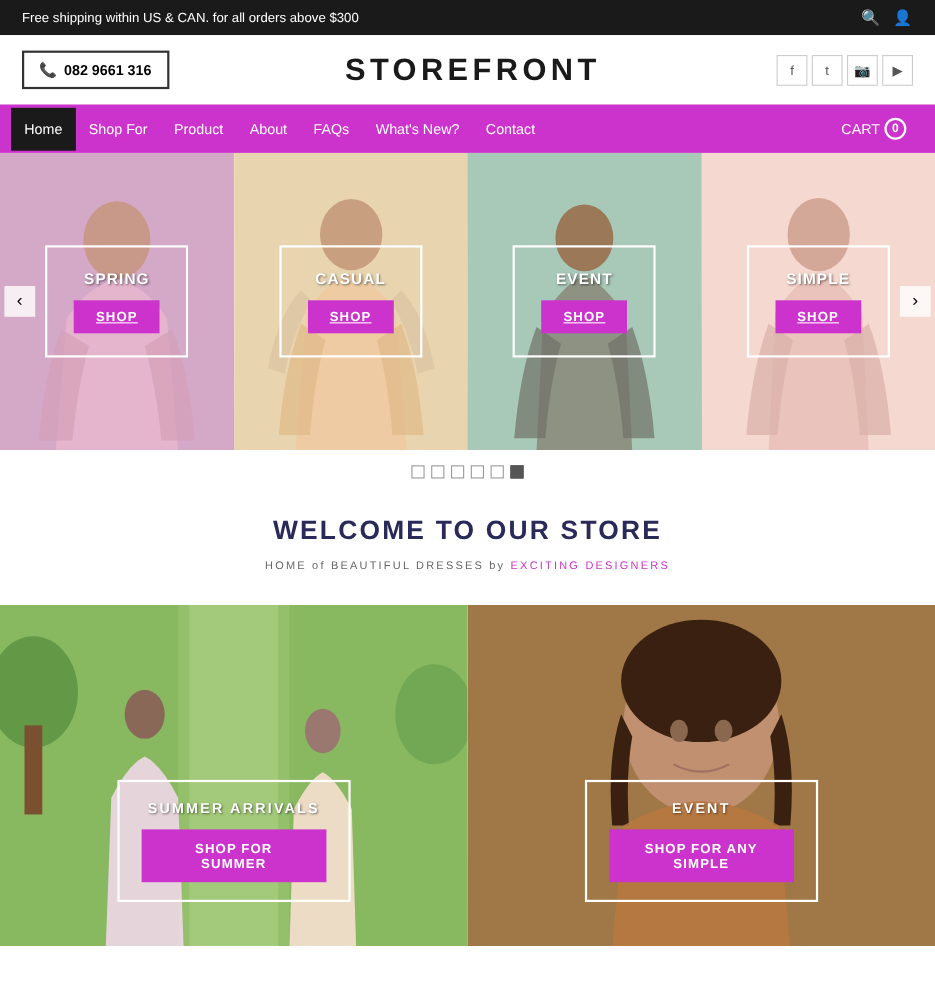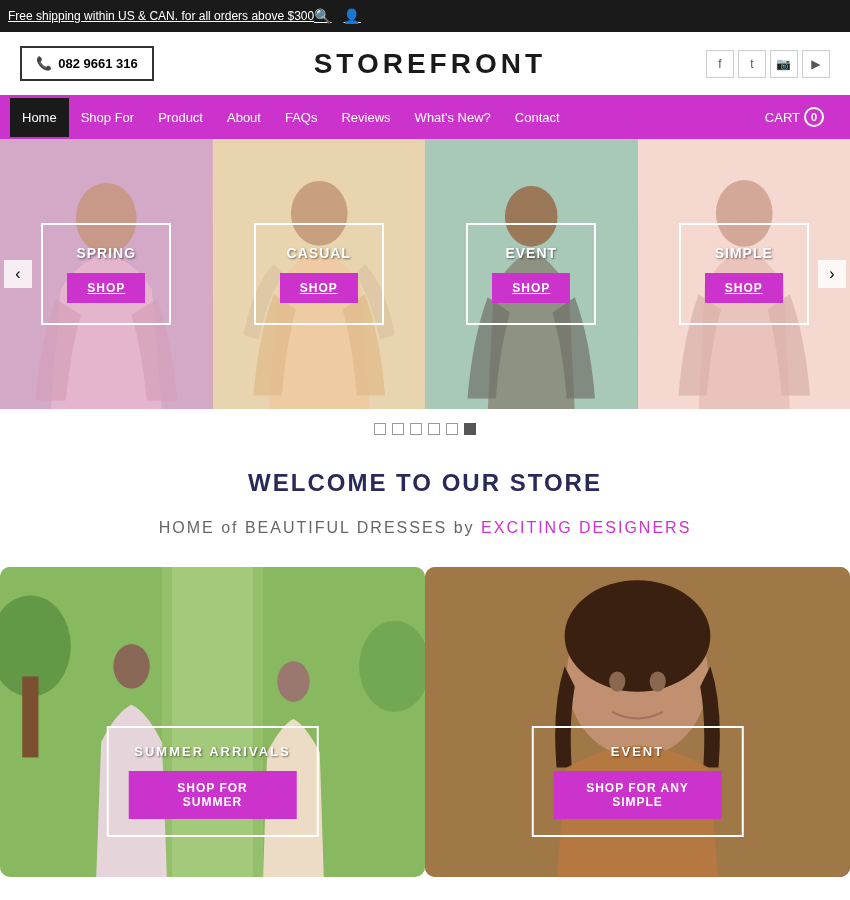--- a/index.html
+++ b/index.html
@@ -3,24 +3,24 @@
   <meta charset="utf-8">
   <style>
     * { margin: 0; padding: 0; box-sizing: border-box; }
     body { font-family: Arial, sans-serif; width: 850px; overflow-x: hidden; }
 
     
     .announcement-bar {
       background: #1a1a1a;
       color: white;
       font-size: 12px;
-      padding: 8px 8px;
-      display: flex;
-      align-items: center;
-      text-decoration: underline;
+      padding: 8px 20px;
+      display: flex;
+      justify-content: space-between;
+      align-items: center;
     }
     .announcement-bar .icons { display: flex; gap: 12px; }
     .announcement-bar .icon-btn { color: white; cursor: pointer; font-size: 14px; }
 
     
     .header {
       display: flex;
       align-items: center;
       justify-content: space-between;
       padding: 14px 20px;
@@ -201,42 +201,41 @@
     .welcome {
       text-align: center;
       padding: 20px 20px 30px;
       background: white;
     }
     .welcome-title {
       font-size: 24px;
       font-weight: bold;
       color: #2a2a5a;
       letter-spacing: 2px;
-      margin-bottom: 22px;
+      margin-bottom: 12px;
     }
     .welcome-subtitle {
-      font-size: 16px;
+      font-size: 10px;
       letter-spacing: 2px;
       color: #666;
     }
     .welcome-subtitle .highlight {
       color: #cc33cc;
     }
 
     
     .featured {
       display: flex;
       width: 100%;
       height: 310px;
     }
     .featured-panel {
       flex: 1;
       position: relative;
       overflow: hidden;
-      border-radius: 10px;
     }
     .panel-summer {
       background: linear-gradient(180deg, #a8c878 0%, #c8e098 30%, #d8e8b0 60%, #e0f0c8 100%);
     }
     .panel-event-big {
       background: linear-gradient(135deg, #c8a878 0%, #a87848 40%, #8a5828 70%, #704020 100%);
     }
     .featured-overlay {
       position: absolute;
       bottom: 40px;
@@ -290,21 +289,20 @@
     <div class="social-icon">▶</div>
   </div>
 </div>
 
 <nav class="nav">
   <div class="nav-item active">Home</div>
   <div class="nav-item">Shop For</div>
   <div class="nav-item">Product</div>
   <div class="nav-item">About</div>
   <div class="nav-item">FAQs</div>
-  <div class="nav-item">Reviews</div>
   <div class="nav-item">What's New?</div>
   <div class="nav-item">Contact</div>
   <div class="nav-spacer"></div>
   <div class="cart-btn">
     <span>CART</span>
     <div class="cart-badge">0</div>
   </div>
 </nav>
 
 <div class="carousel">

